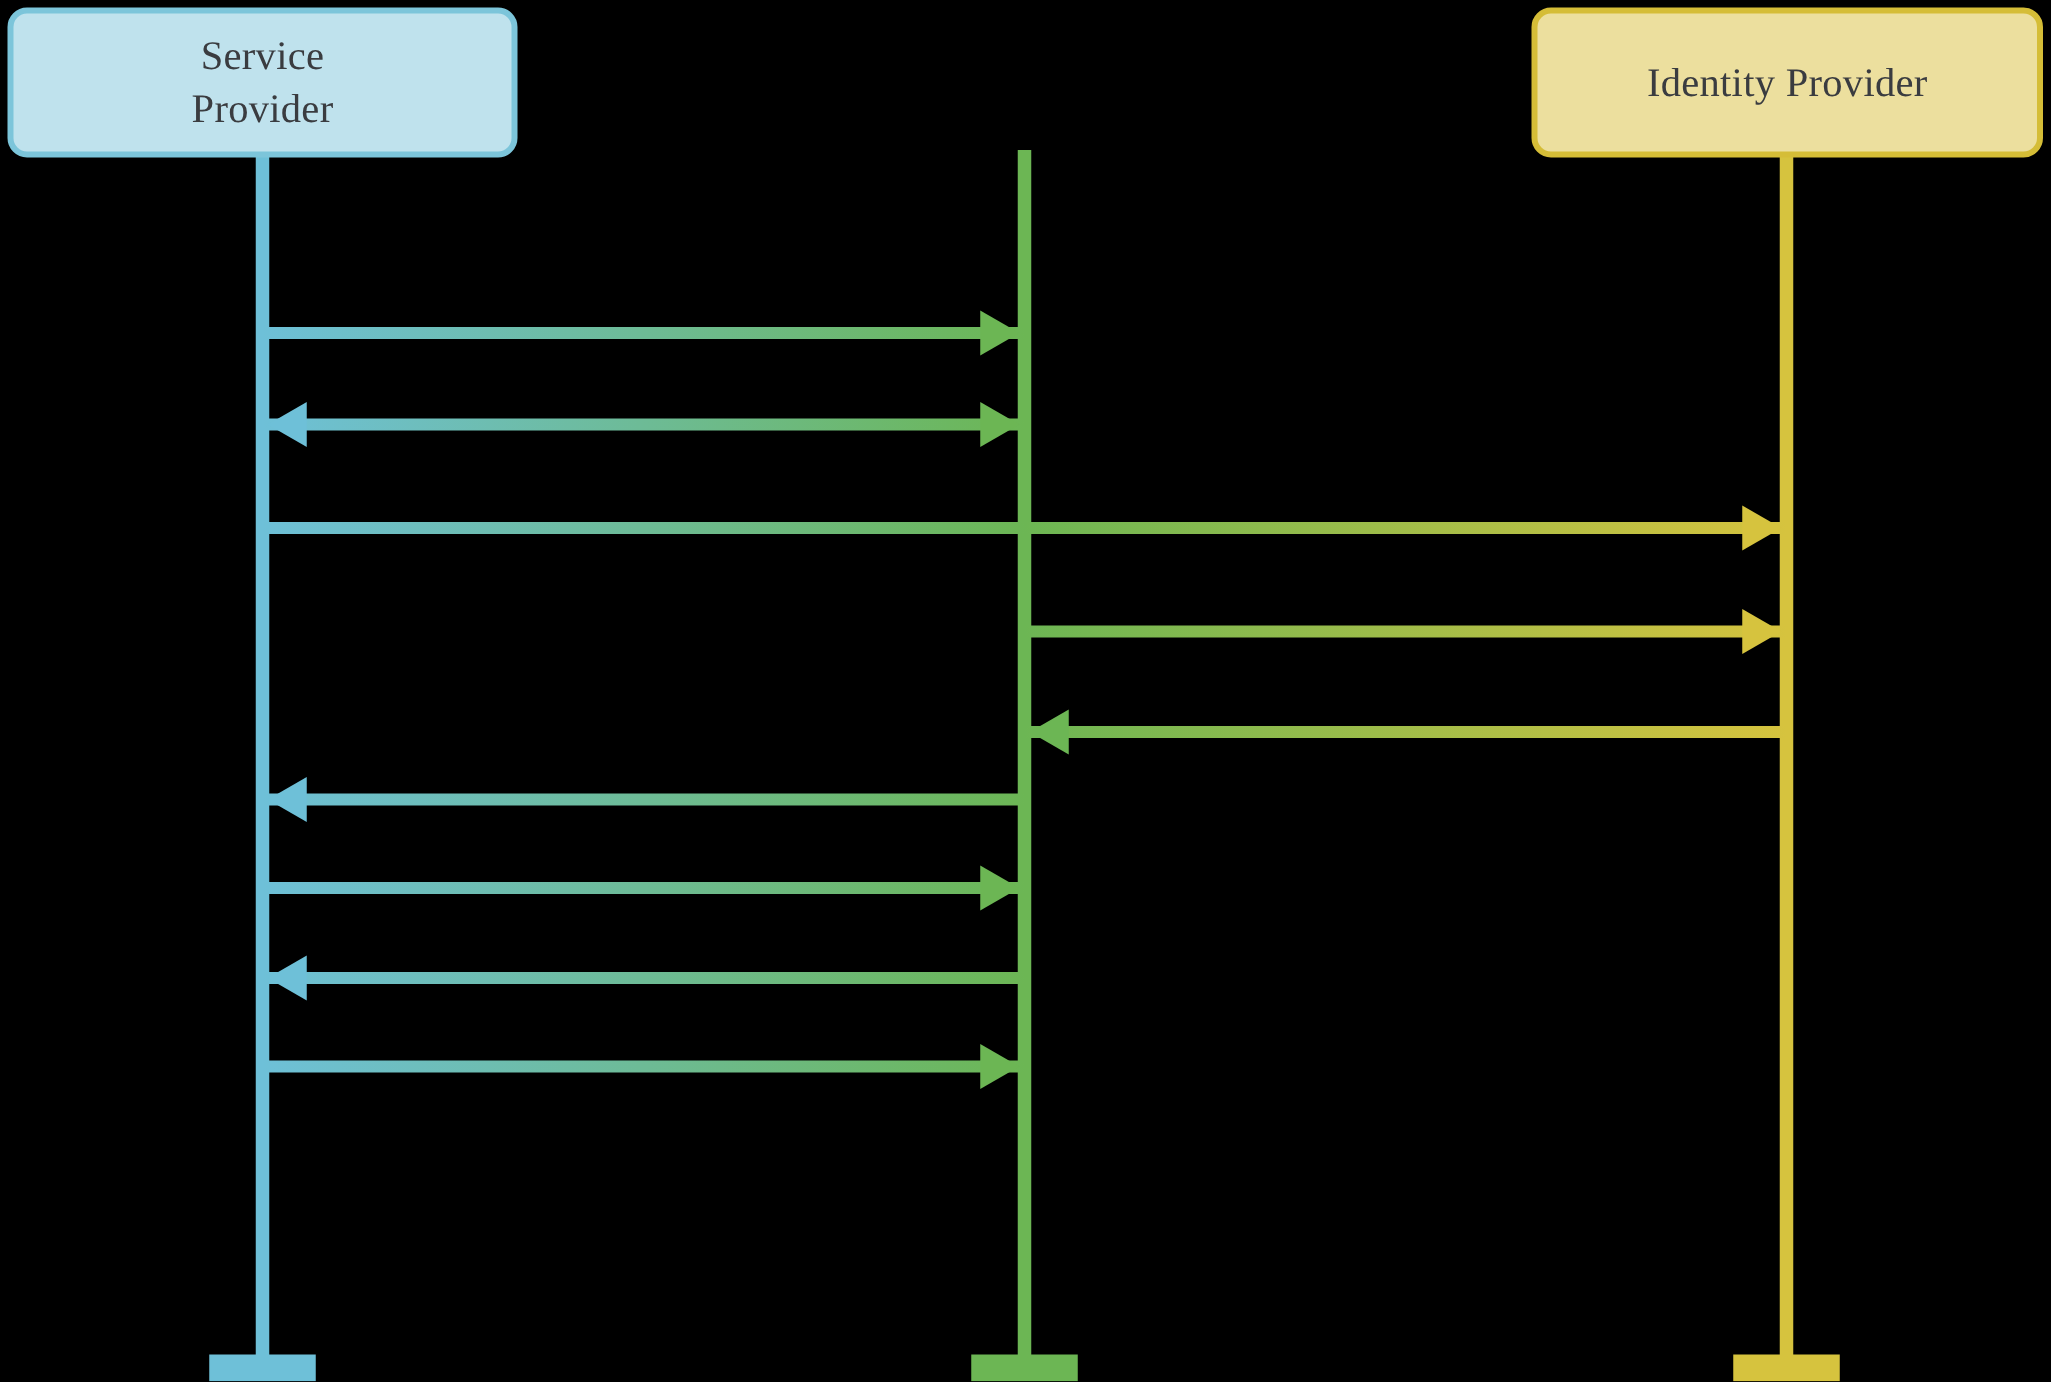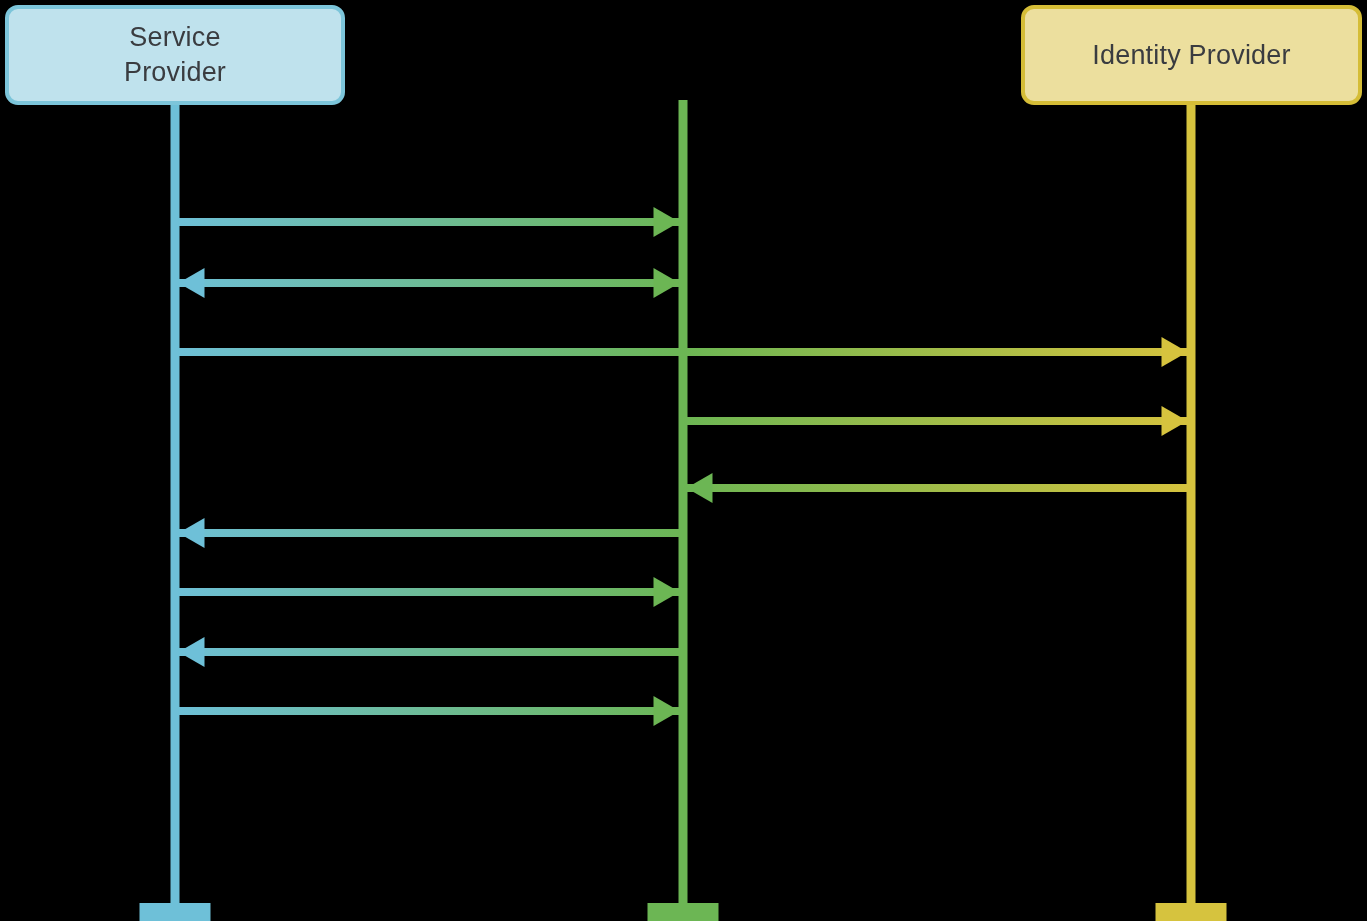--- a/index.html
+++ b/index.html
@@ -6,21 +6,21 @@
     margin: 0;
     padding: 0;
     background: #000000;
   }
   #stage {
     position: relative;
     width: 1367px;
     height: 921px;
     background: #000000;
     overflow: hidden;
-    font-family: Liberation Sans, sans-serif;
+    font-family: Liberation Serif, serif;
   }
   #svg-layer {
     position: absolute;
     left: 0;
     top: 0;
   }
   .actor-box {
     position: absolute;
     box-sizing: border-box;
     border-radius: 13px;

